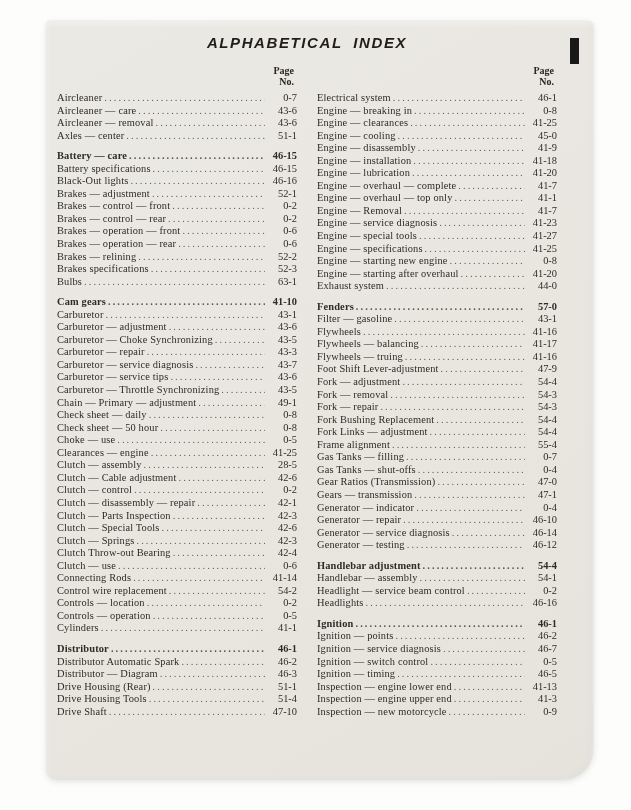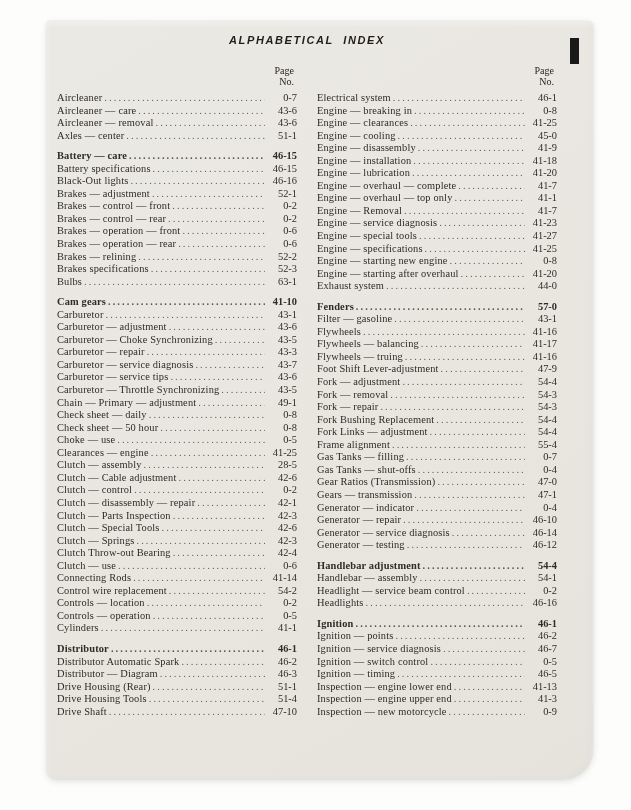--- a/index.html
+++ b/index.html
@@ -38,39 +38,39 @@
   }
   .title {
     position: absolute;
     top: 13px;
     left: 0;
     width: 520px;
     text-align: center;
     font-family: "Liberation Sans", "DejaVu Sans", sans-serif;
     font-weight: bold;
     font-style: italic;
-    font-size: 11px;
+    font-size: 15px;
     letter-spacing: 1.6px;
     word-spacing: 5px;
     color: #211e1a;
   }
   .content {
     position: absolute;
     top: 44px;
     left: 10px;
     width: 500px;
     display: flex;
     gap: 20px;
   }
   .col {
     width: 240px;
   }
   .col-header {
     text-align: right;
-    font-weight: normal;
+    font-weight: bold;
     font-size: 10px;
     line-height: 11px;
     padding-right: 3px;
     margin-bottom: 5px;
     color: #2a2620;
   }
   .rows { }
   .row {
     display: flex;
     align-items: baseline;

